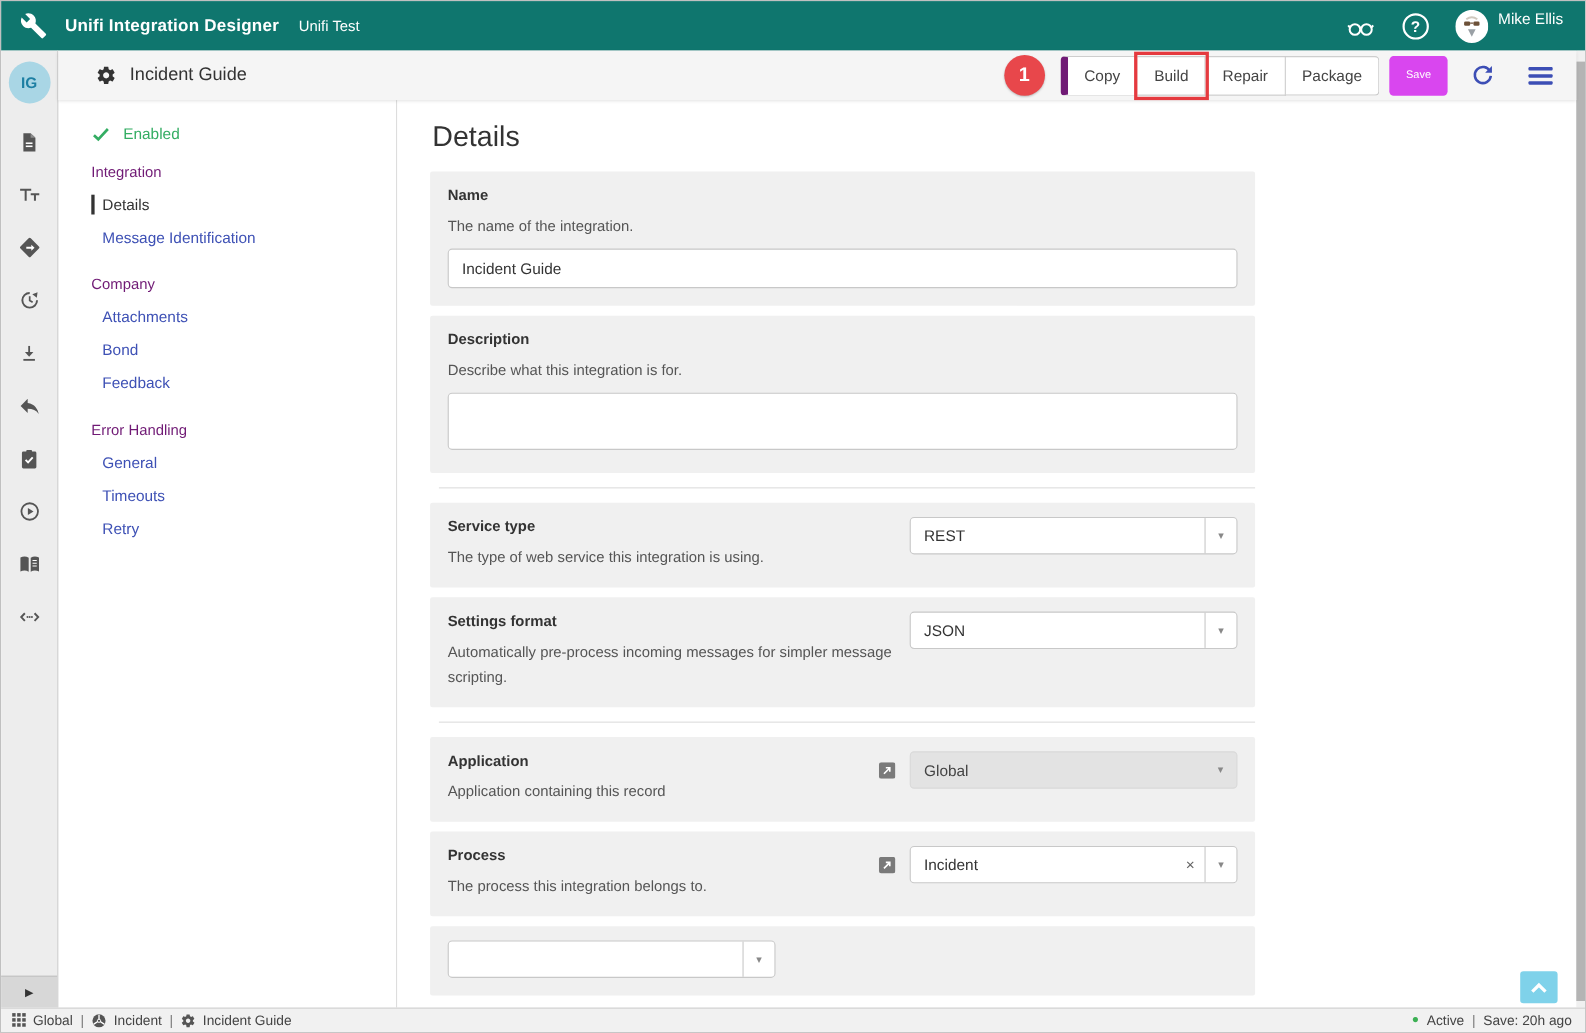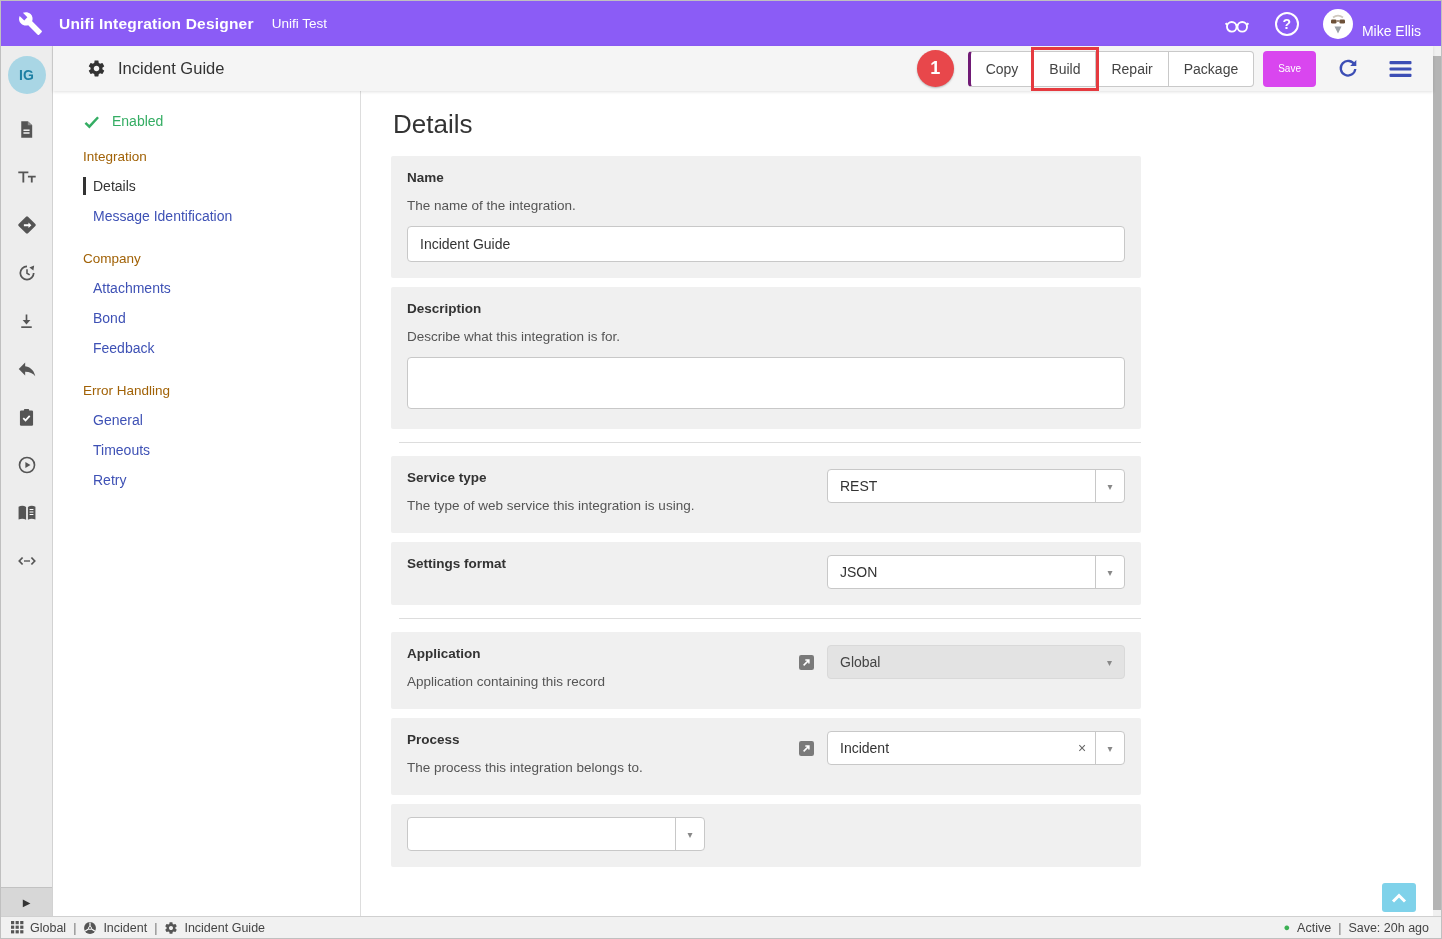--- a/index.html
+++ b/index.html
@@ -3,29 +3,29 @@
 <meta charset="utf-8">
 <style>
   * { box-sizing: border-box; }
   html,body { margin:0; padding:0; }
   body {
     width:1442px; height:939px; position:relative; overflow:hidden;
     font-family:"Liberation Sans", sans-serif; background:#fff;
     border:1px solid #c0c0c0;
   }
   
-  .topbar { height:45px; background:#8b5cf6; display:flex; align-items:center;
+  .topbar { height:45px; background:#0f766e; display:flex; align-items:center;
     color:#fff; padding:0 20px 0 17px; }
   .tb-left { display:flex; align-items:center; }
   .tb-title { font-size:15.5px; font-weight:bold; margin-left:16px; letter-spacing:.2px; }
   .tb-env { font-size:13.5px; margin-left:18px; }
   .tb-right { margin-left:auto; display:flex; align-items:center; gap:24px; }
   .help-badge { width:24px; height:24px; border:2px solid #fff; border-radius:50%;
     display:flex; align-items:center; justify-content:center; font-size:14px; font-weight:bold; color:#fff; }
-  .avatar-wrap { display:flex; align-items:flex-end; gap:9px; }
+  .avatar-wrap { display:flex; align-items:flex-start; gap:9px; }
   .tb-user { font-size:14px; }
   
   .workspace { position:absolute; top:45px; left:0; right:0; bottom:22px; display:flex; }
   
   .rail { width:52px; background:#ededed; border-right:1px solid #d2d2d2;
     display:flex; flex-direction:column; align-items:center; position:relative; flex:none; }
   .rail-avatar { width:38px; height:38px; border-radius:50%; background:#a9d6e5;
     color:#1d7fa3; font-weight:bold; font-size:14px; display:flex; align-items:center;
     justify-content:center; margin-top:10px; }
   .rail-icons { margin-top:24px; display:flex; flex-direction:column; gap:26px; }
@@ -38,34 +38,34 @@
   .page-header { height:45px; background:#f5f5f5; display:flex; align-items:center;
     padding:0 16px 0 34px; box-shadow:0 1px 3px rgba(0,0,0,.12); position:relative; z-index:2; flex:none; }
   .ph-title { font-size:16.5px; color:#333; margin-left:12px; }
   .actions { margin-left:auto; display:flex; align-items:center; }
   .ann-circle { width:37px; height:37px; border-radius:50%; background:#e8474b; color:#fff;
     font-size:18px; font-weight:bold; display:flex; align-items:center; justify-content:center;
     margin-right:14px; box-shadow:0 1px 2px rgba(0,0,0,.25); }
   .btn-group { display:flex; }
   .btn { height:36px; padding:0 15px; background:#fff; border:1px solid #c9c9c9; border-left:none;
     font-size:14px; color:#444; display:flex; align-items:center; cursor:pointer; }
-  .btn-group .bwrap:first-child .btn { border-left:3px solid #701a75; border-radius:4px 0 0 4px; }
+  .btn-group .bwrap:first-child .btn { border-left:7px solid #701a75; border-radius:4px 0 0 4px; }
   .btn-group .bwrap:last-child .btn { border-radius:0 4px 4px 0; }
   .bwrap { position:relative; }
   .ann-box { position:absolute; top:-4px; bottom:-4px; left:-3px; right:-3px;
     border:3px solid #e53a3f; pointer-events:none; z-index:3; }
   .btn-save { height:36px; padding:0 15px; background:#d946ef; color:#fff; border:none;
     border-radius:4px; margin-left:9px; font-size:10px; display:flex; align-items:center; cursor:pointer; }
   .icon-refresh { margin-left:20px; cursor:pointer; display:flex; }
   .icon-menu { margin-left:28px; margin-right:4px; cursor:pointer; display:flex; }
   
   .content-row { flex:1; display:flex; min-height:0; }
   .nav { width:308px; flex:none; border-right:1px solid #ddd; padding:22px 0 0 30px; }
   .enabled { display:flex; align-items:flex-end; gap:12px; color:#34ad63; font-size:14px; margin-bottom:20px; }
-  .nav-section-h { color:#a16207; font-size:13.5px; margin-top:26px; line-height:16px; }
+  .nav-section-h { color:#701a75; font-size:13.5px; margin-top:26px; line-height:16px; }
   .nav-section-h:first-of-type { margin-top:0; }
   .nav-sec { margin-top:26px; }
   .nav-sec.first { margin-top:0; }
   .nav-item { font-size:14px; color:#3e51b5; margin-top:12px; padding-left:10px;
     position:relative; line-height:18px; cursor:pointer; width:max-content; }
   .nav-item.active { color:#333; cursor:default; }
   .nav-item.active::before { content:""; position:absolute; left:0; top:0; width:3px; height:18px; background:#333; }
   
   .content { flex:1; padding:18px 0 0 30px; position:relative; min-width:0; }
   .form-col { width:750px; }
@@ -340,20 +340,21 @@
               <div class="dd">
                 <span class="dd-value">REST</span>
                 <span class="dd-caret">▾</span>
               </div>
             </div>
           </div>
 
           <div class="group row">
             <div class="g-left">
               <div class="f-label">Settings format</div>
+              <div class="f-desc">Automatically pre-process incoming messages for simpler message scripting.</div>
             </div>
             <div class="g-right">
               <div class="dd">
                 <span class="dd-value">JSON</span>
                 <span class="dd-caret">▾</span>
               </div>
             </div>
           </div>
 
           <hr class="divider">

